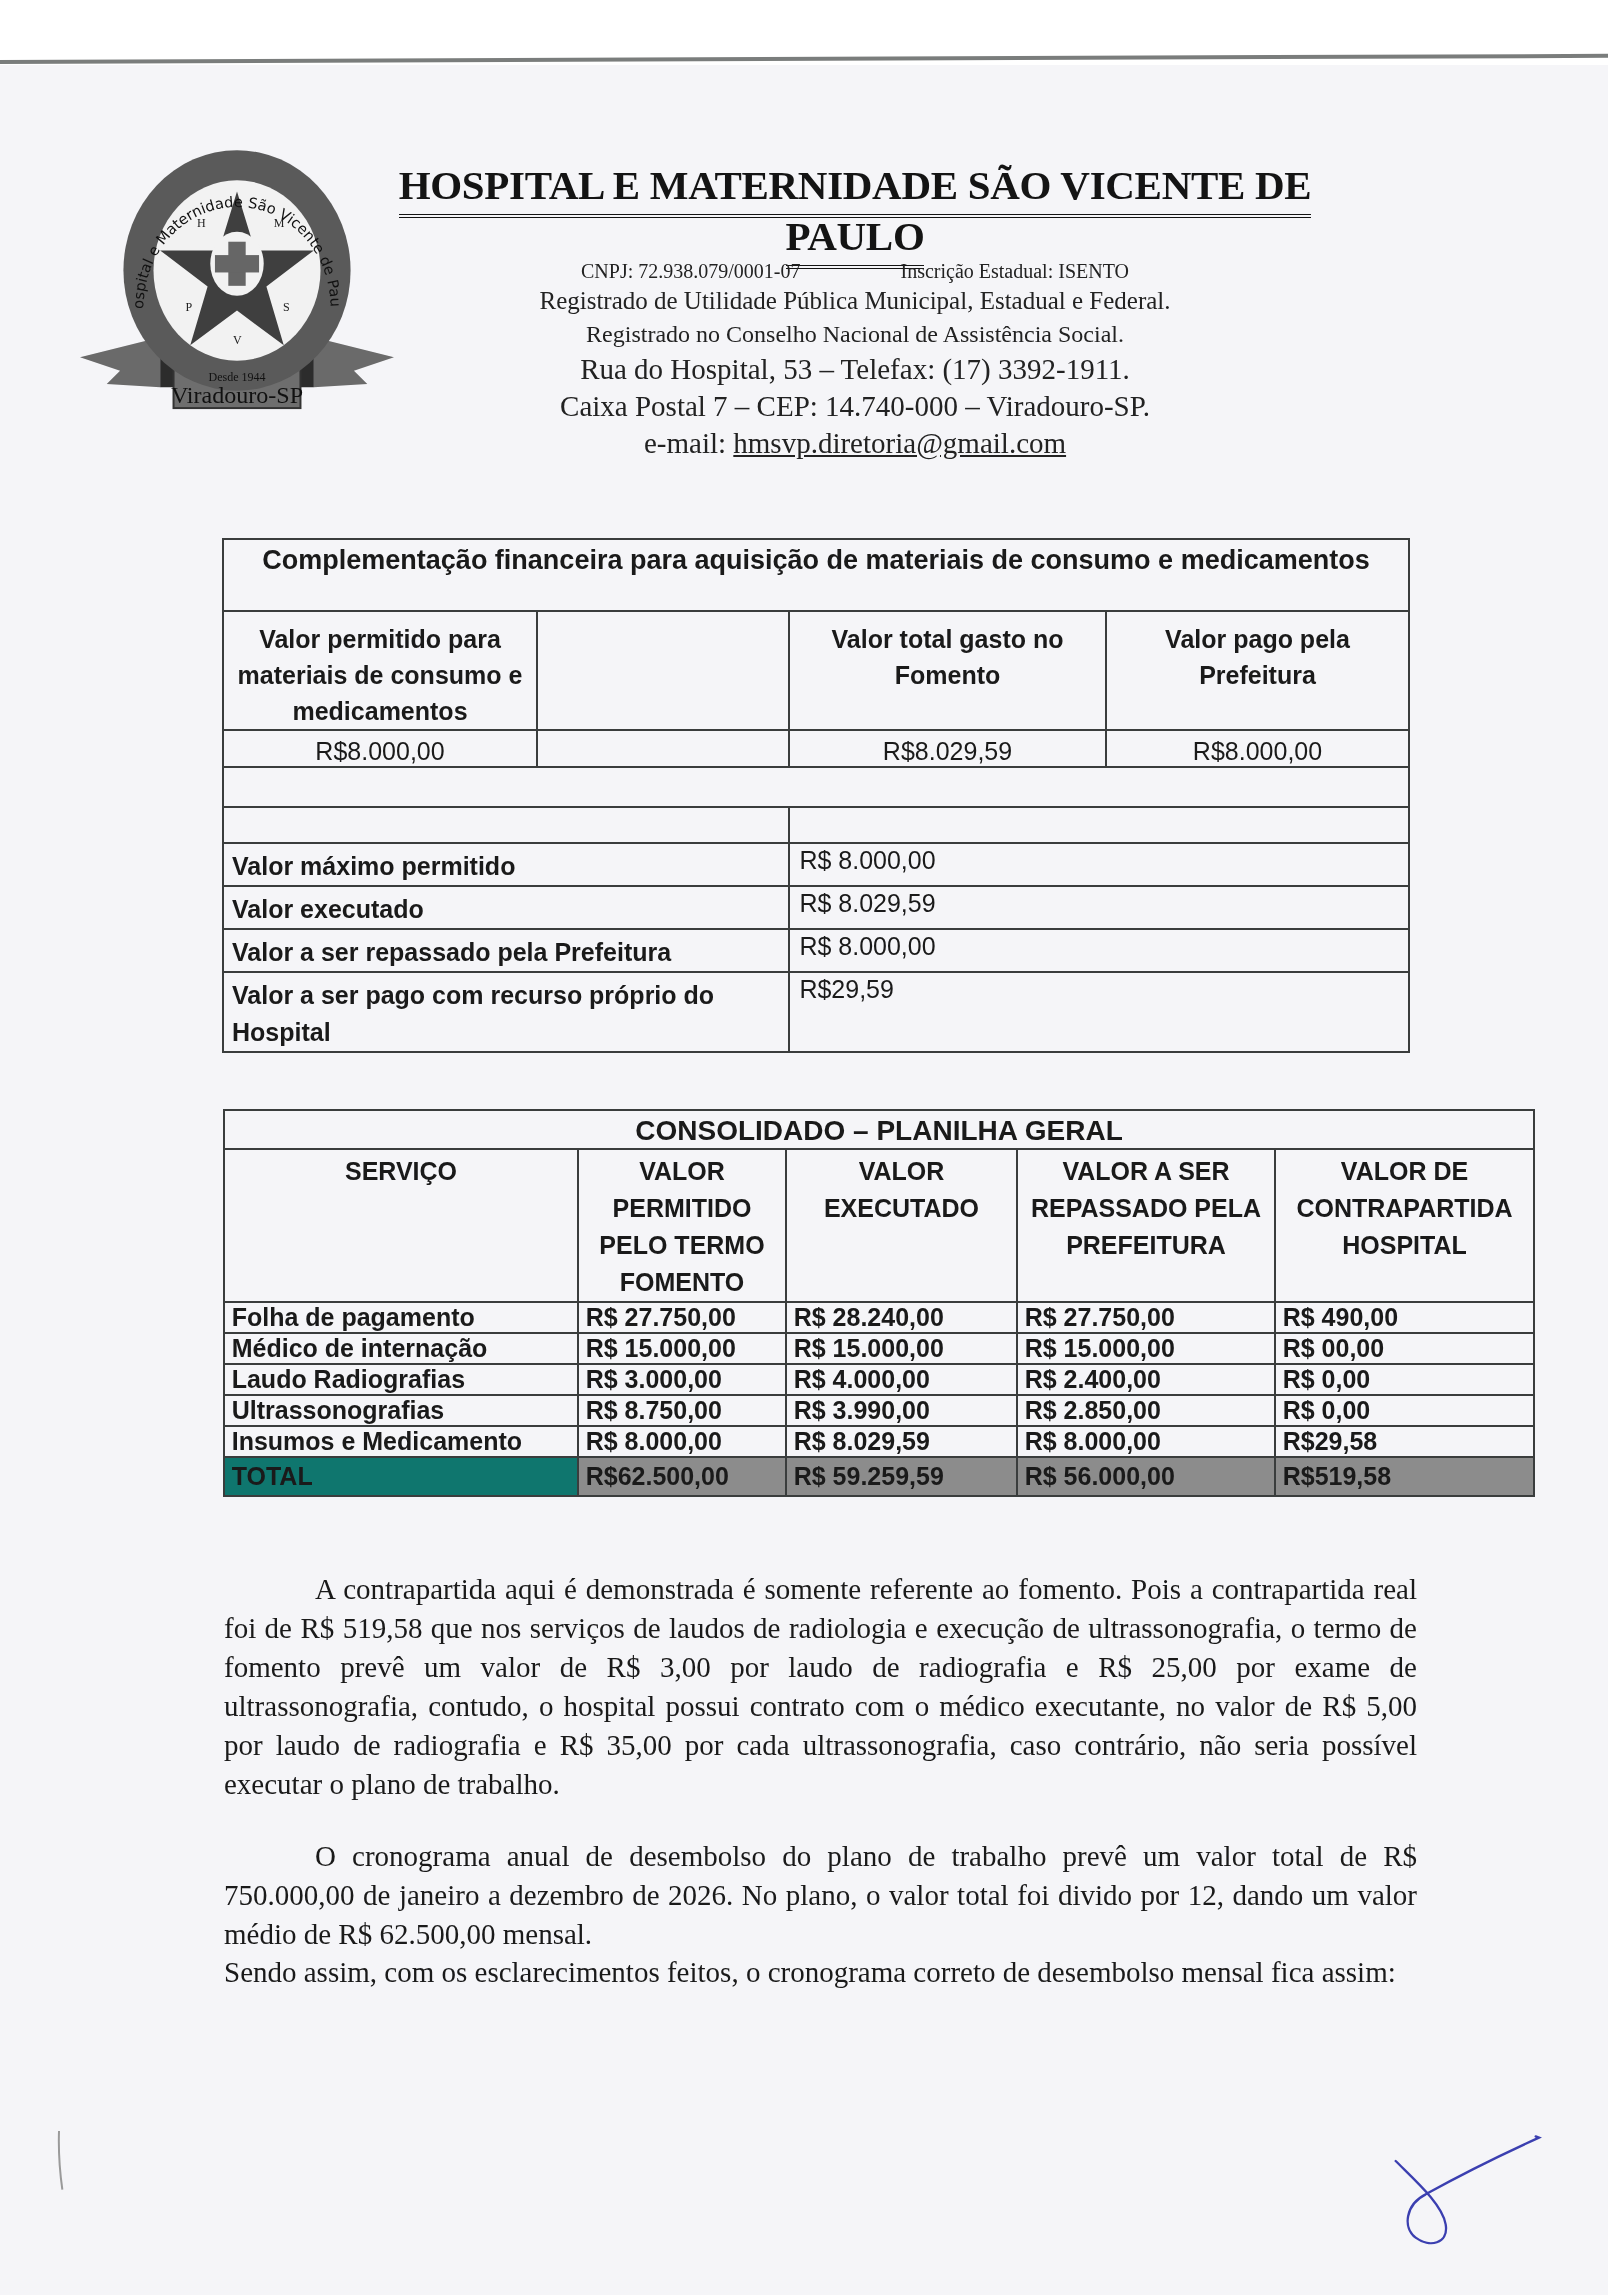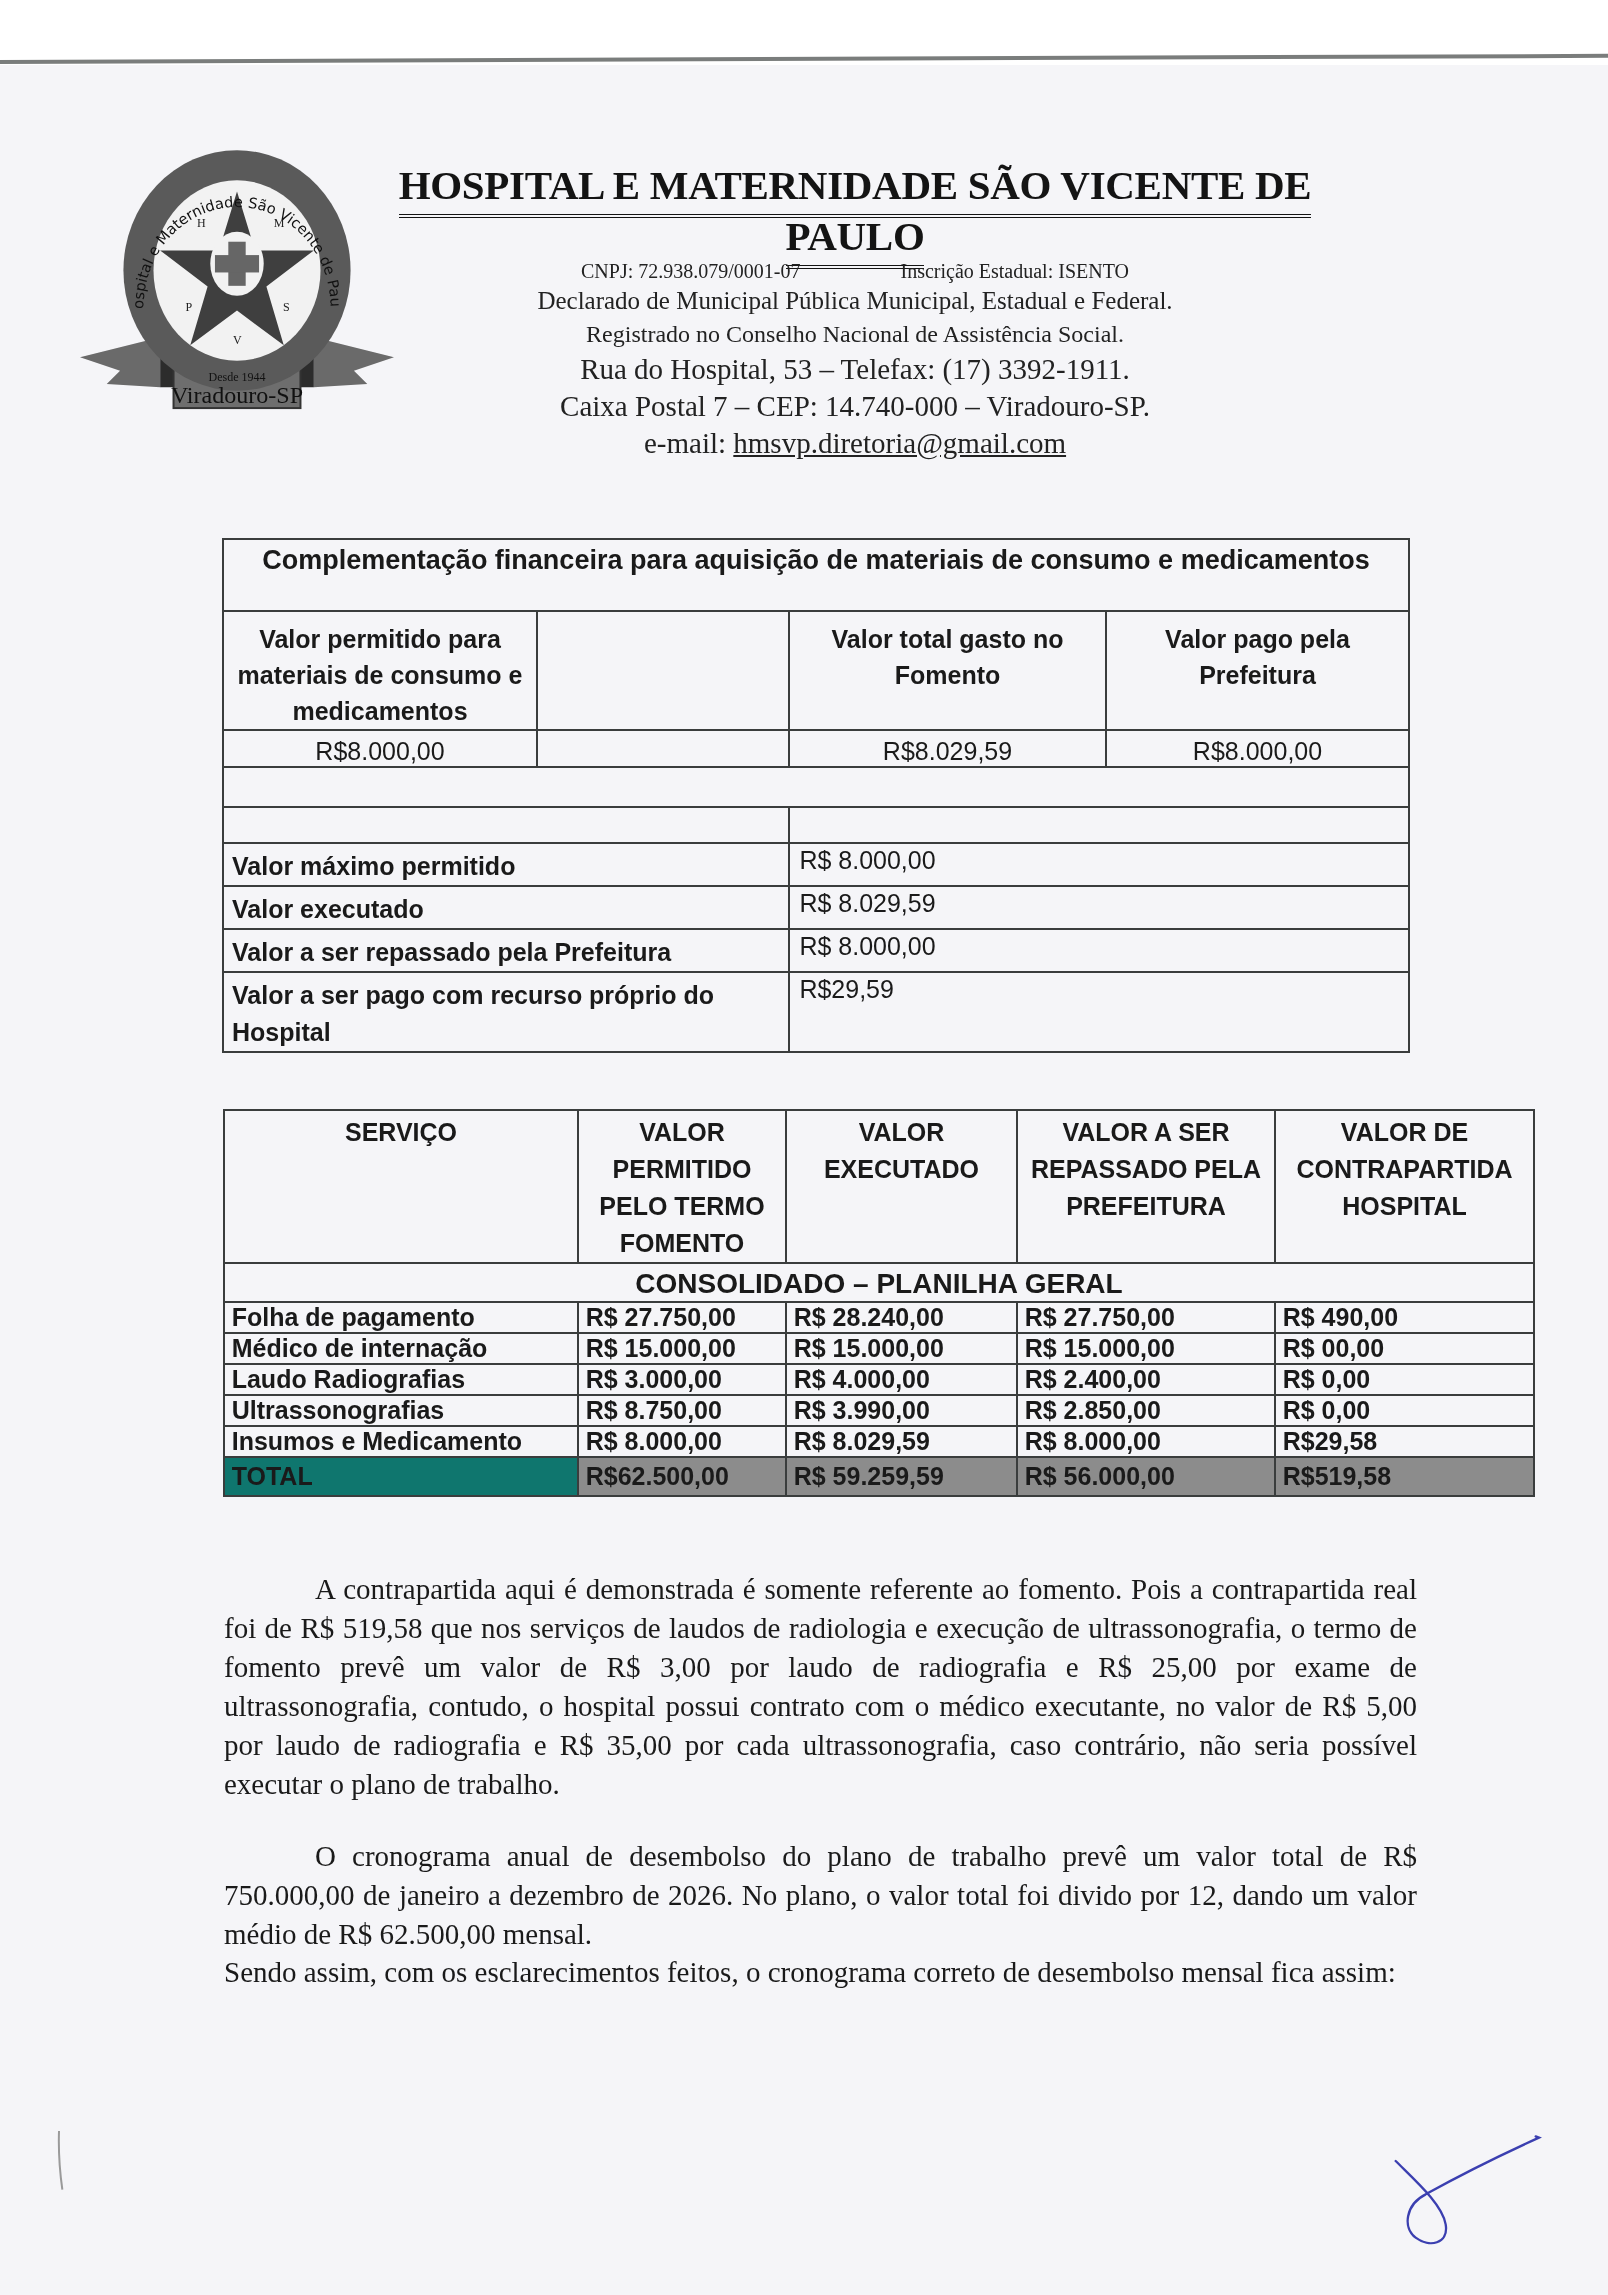--- a/index.html
+++ b/index.html
@@ -104,21 +104,21 @@
   <text x="235" y="378" text-anchor="middle" font-family="Liberation Serif, serif" font-size="36" fill="#111">Viradouro-SP</text>
 </svg>
 
 <div class="hdr-title">
   <span class="u">HOSPITAL E MATERNIDADE SÃO VICENTE DE</span><br>
   <span class="u">PAULO</span>
 </div>
 <div class="hdr-line cnpj-row">
   <span>CNPJ: 72.938.079/0001-07</span><span class="gap"></span><span>Inscrição Estadual: ISENTO</span>
 </div>
-<div class="hdr-line decl">Declarado de Municipal Pública Municipal, Estadual e Federal.</div>
+<div class="hdr-line decl">Registrado de Utilidade Pública Municipal, Estadual e Federal.</div>
 <div class="hdr-line reg">Registrado no Conselho Nacional de Assistência Social.</div>
 <div class="hdr-line addr">Rua do Hospital, 53 – Telefax: (17) 3392-1911.</div>
 <div class="hdr-line caixa">Caixa Postal 7 – CEP: 14.740-000 – Viradouro-SP.</div>
 <div class="hdr-line email">
   <span>e-mail: </span><a>hmsvp.diretoria@gmail.com</a>
 </div>
 
 <div class="tbl-wrap" id="t1">
   <table>
     <colgroup>
@@ -174,29 +174,29 @@
   <table>
     <colgroup>
         <col style="width:354px">
         <col style="width:208px">
         <col style="width:231px">
         <col style="width:258px">
         <col style="width:259px">
       </colgroup>
     <tbody>
         <tr>
+          <td colspan="5" class="title">CONSOLIDADO – PLANILHA GERAL</td>
+        </tr>
+    <tr>
       <td class="hcell">SERVIÇO</td>
       <td class="hcell">VALOR PERMITIDO PELO TERMO FOMENTO</td>
       <td class="hcell">VALOR EXECUTADO</td>
       <td class="hcell">VALOR A SER REPASSADO PELA PREFEITURA</td>
       <td class="hcell">VALOR DE CONTRAPARTIDA HOSPITAL</td>
     </tr>
-    <tr>
-          <td colspan="5" class="title">CONSOLIDADO – PLANILHA GERAL</td>
-        </tr>
     <tr class="row">
       <td>Folha de pagamento</td>
       <td>R$ 27.750,00</td>
       <td>R$ 28.240,00</td>
       <td>R$ 27.750,00</td>
       <td>R$ 490,00</td>
     </tr>
     <tr class="row">
       <td>Médico de internação</td>
       <td>R$ 15.000,00</td>

